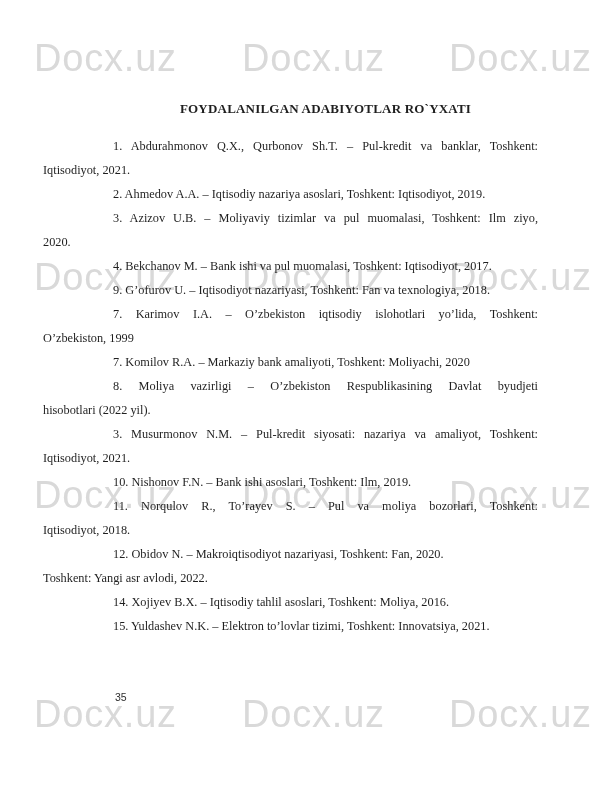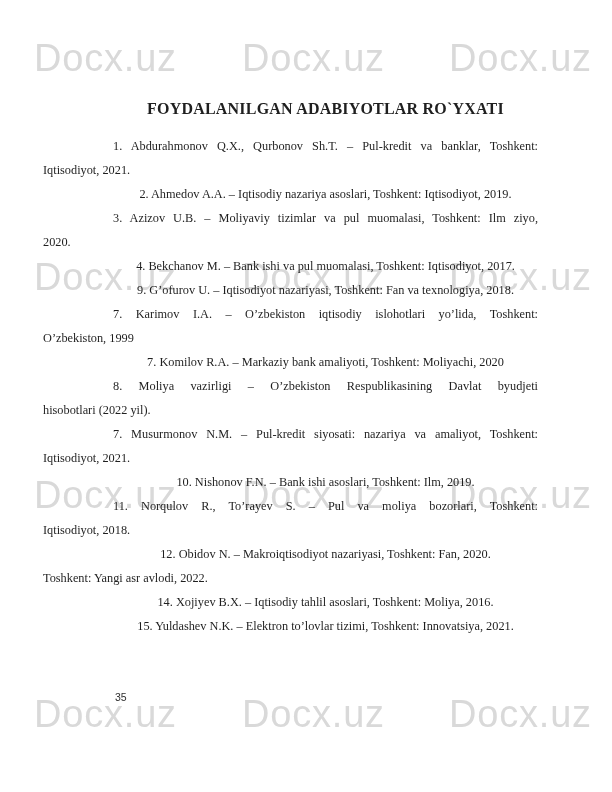--- a/index.html
+++ b/index.html
@@ -23,39 +23,39 @@
     user-select: none;
   }
   .title {
     position: absolute;
     left: 43px;
     top: 97px;
     width: 425px;
     padding-left: 70px;
     margin: 0;
     font-family: "Liberation Serif", serif;
-    font-size: 16px;
+    font-size: 13px;
     line-height: 24px;
     font-weight: bold;
     letter-spacing: 0.2px;
     text-align: center;
     color: var(--text-color, #1f1f1f);
     white-space: nowrap;
   }
   .references {
     position: absolute;
     left: 43px;
     top: 134px;
     width: 495px;
     font-size: 12.3px;
     line-height: 24px;
     color: var(--text-color, #1f1f1f);
   }
   .line { height: 24px; text-align: left; }
-  .line.indent { padding-left: 70px; text-align: center; }
+  .line.indent { padding-left: 70px; }
   .line.just { text-align: justify; text-align-last: justify; }
   .page-number {
     position: absolute;
     left: 115px;
     top: 691px;
     width: 423px;
     text-align: left;
     font-family: "Liberation Sans", sans-serif;
     font-size: 10.5px;
     line-height: 12px;
@@ -87,21 +87,21 @@
       <div class="line indent">2. Ahmedov A.A. – Iqtisodiy nazariya asoslari, Toshkent: Iqtisodiyot, 2019.</div>
       <div class="line indent just">3. Azizov U.B. – Moliyaviy tizimlar va pul muomalasi, Toshkent: Ilm ziyo,</div>
       <div class="line">2020.</div>
       <div class="line indent">4. Bekchanov M. – Bank ishi va pul muomalasi, Toshkent: Iqtisodiyot, 2017.</div>
       <div class="line indent">9. G’ofurov U. – Iqtisodiyot nazariyasi, Toshkent: Fan va texnologiya, 2018.</div>
       <div class="line indent just">7. Karimov I.A. – O’zbekiston iqtisodiy islohotlari yo’lida, Toshkent:</div>
       <div class="line">O’zbekiston, 1999</div>
       <div class="line indent">7. Komilov R.A. – Markaziy bank amaliyoti, Toshkent: Moliyachi, 2020</div>
       <div class="line indent just">8. Moliya vazirligi – O’zbekiston Respublikasining Davlat byudjeti</div>
       <div class="line">hisobotlari (2022 yil).</div>
-      <div class="line indent just">7. Musurmonov N.M. – Pul-kredit siyosati: nazariya va amaliyot, Toshkent:</div>
+      <div class="line indent just">3. Musurmonov N.M. – Pul-kredit siyosati: nazariya va amaliyot, Toshkent:</div>
       <div class="line">Iqtisodiyot, 2021.</div>
       <div class="line indent">10. Nishonov F.N. – Bank ishi asoslari, Toshkent: Ilm, 2019.</div>
       <div class="line indent just">11. Norqulov R., To’rayev S. – Pul va moliya bozorlari, Toshkent:</div>
       <div class="line">Iqtisodiyot, 2018.</div>
       <div class="line indent">12. Obidov N. – Makroiqtisodiyot nazariyasi, Toshkent: Fan, 2020.</div>
       <div class="line">Toshkent: Yangi asr avlodi, 2022.</div>
       <div class="line indent">14. Xojiyev B.X. – Iqtisodiy tahlil asoslari, Toshkent: Moliya, 2016.</div>
       <div class="line indent">15. Yuldashev N.K. – Elektron to’lovlar tizimi, Toshkent: Innovatsiya, 2021.</div>
     </div>
   <div class="page-number">35</div>

